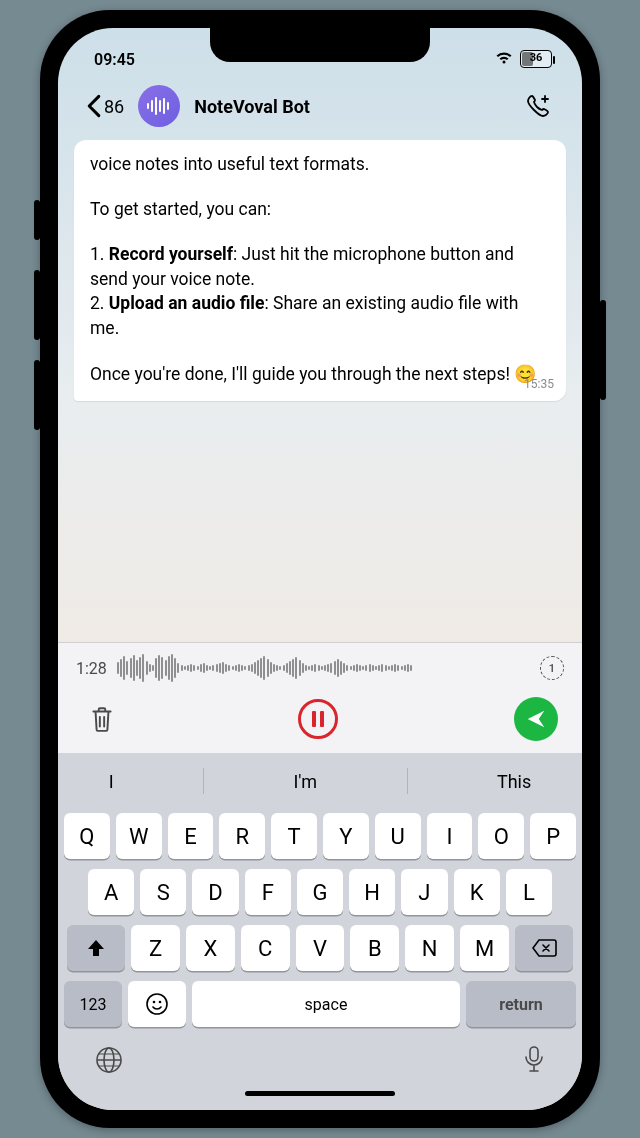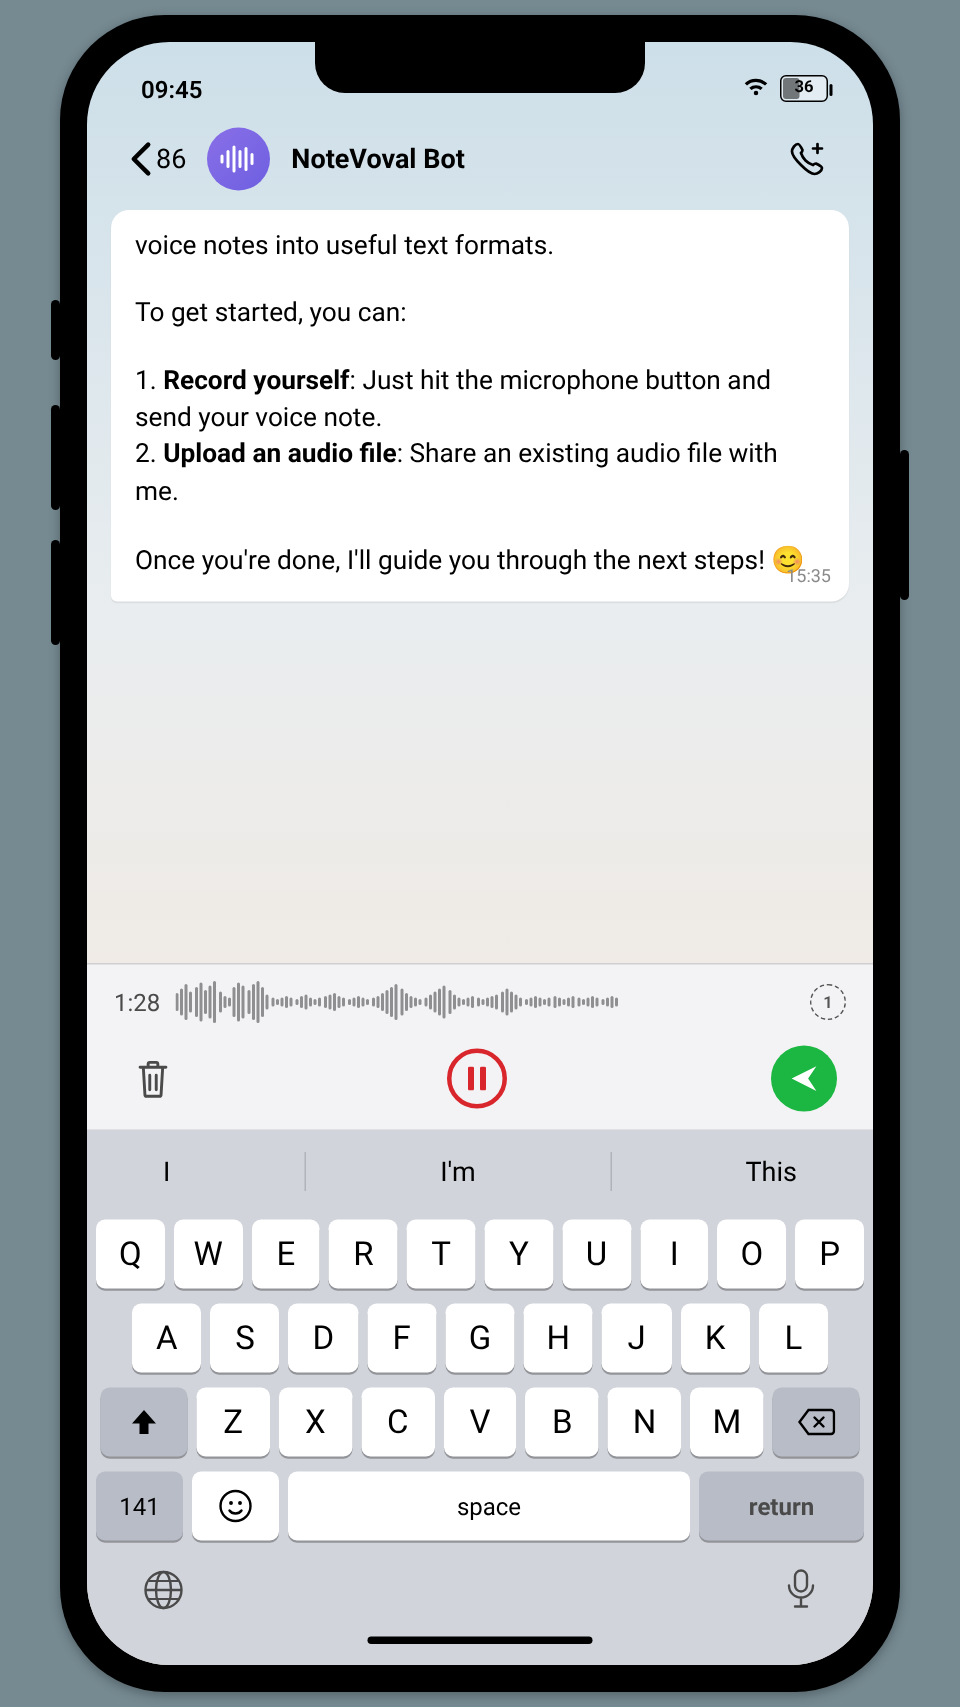--- a/index.html
+++ b/index.html
@@ -400,21 +400,21 @@
         </div>
         <div id="kr3" style="display:contents;"><div class="key letter">Z</div><div class="key letter">X</div><div class="key letter">C</div><div class="key letter">V</div><div class="key letter">B</div><div class="key letter">N</div><div class="key letter">M</div></div>
         <div class="key special-key backspace-key">
           <svg width="26" height="20" viewBox="0 0 26 20">
               <path d="M8 2h15a2 2 0 012 2v12a2 2 0 01-2 2H8l-6-8z" fill="none" stroke="#000" stroke-width="1.6"></path>
               <path d="M12 7l6 6M18 7l-6 6" stroke="#000" stroke-width="1.6" stroke-linecap="round"></path>
             </svg>
         </div>
       </div>
       <div class="key-row row4">
-        <div class="key special-key num-key" style="font-size:16px;">141</div>
+        <div class="key special-key num-key" style="font-size:16px;">123</div>
         <div class="key emoji-key">
           <svg width="24" height="24" viewBox="0 0 24 24">
               <circle cx="12" cy="12" r="10" fill="none" stroke="#000" stroke-width="1.6"></circle>
               <circle cx="9" cy="10" r="1.3" fill="#000"></circle>
               <circle cx="15" cy="10" r="1.3" fill="#000"></circle>
               <path d="M8 15c1 1.5 2.5 2 4 2s3-.5 4-2" fill="none" stroke="#000" stroke-width="1.6" stroke-linecap="round"></path>
             </svg>
         </div>
         <div class="key wide space-key">space</div>
         <div class="key return-key">return</div>

